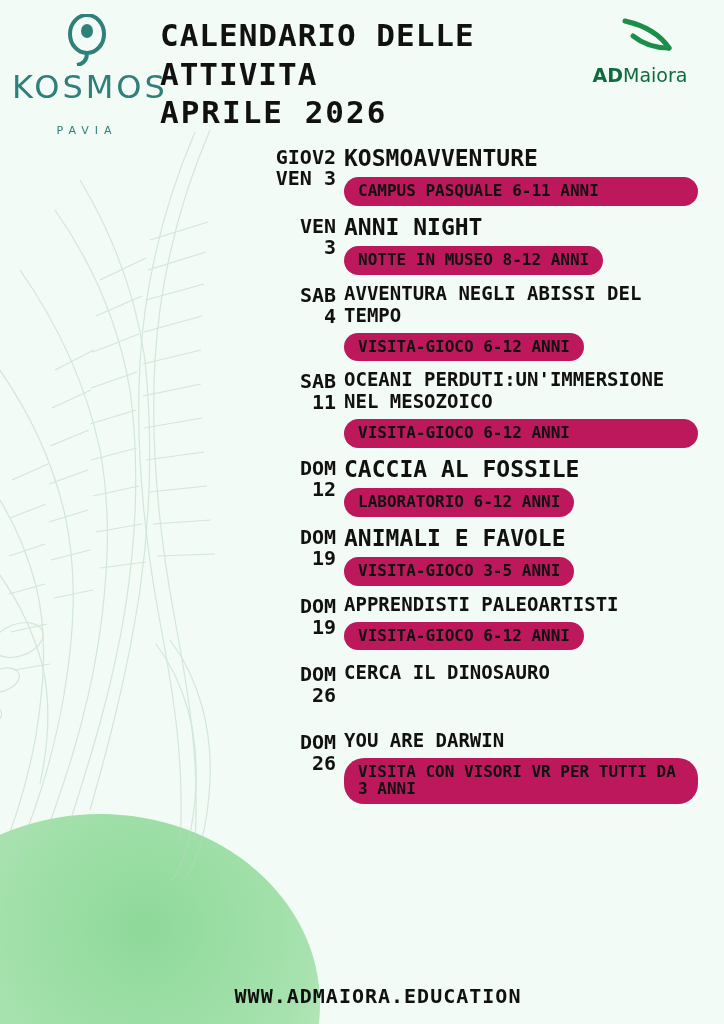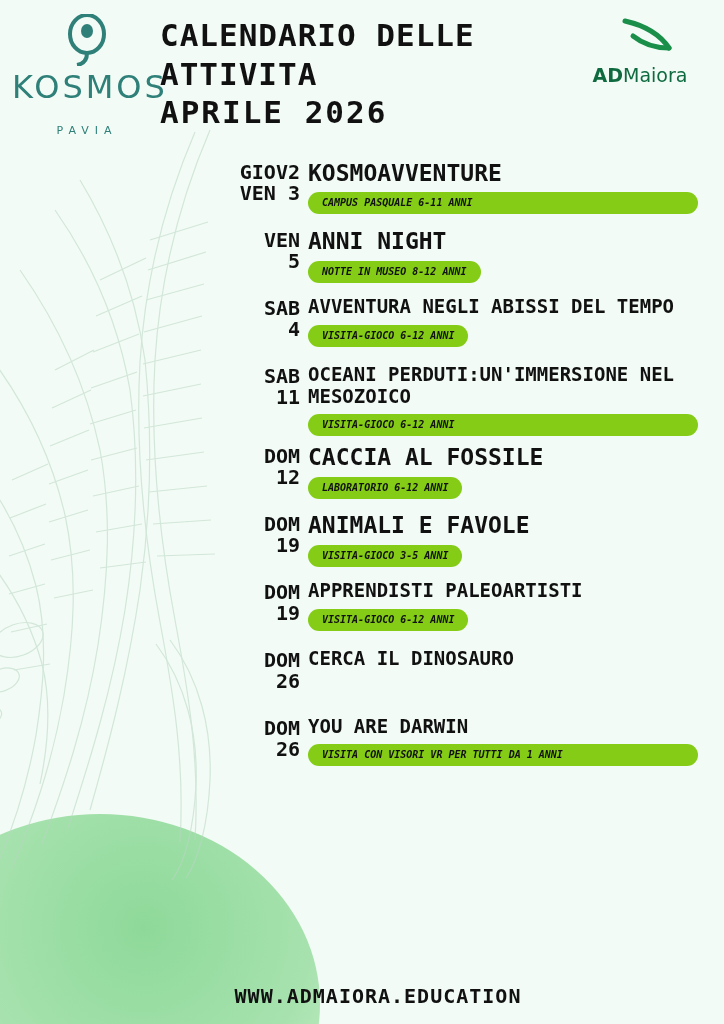--- a/index.html
+++ b/index.html
@@ -107,22 +107,23 @@
     font-family: "DejaVu Sans Mono", monospace;
     font-weight: bold;
     font-size: 31px;
     letter-spacing: 2px;
     color: #111;
   }
   
   .events {
     position: absolute;
     left: 0;
-    top: 160px;
+    top: 145px;
     width: 724px;
+    padding-left: 36px;
   }
   .event {
     display: flex;
     align-items: flex-start;
     margin-bottom: 8px;
     padding-left: 222px;
     padding-right: 26px;
     min-height: 60px;
   }
   .date {
@@ -148,30 +149,29 @@
     font-weight: bold;
     font-size: 19px;
     letter-spacing: 0px;
     line-height: 1.15;
     color: #111;
     margin-bottom: 6px;
   }
   .ev-title.big { font-size: 23px; }
   .pill {
     display: inline-block;
-    background: #84cc16;
+    background: #be185d;
     color: #111;
     border-radius: 20px;
     padding: 5px 14px 6px 14px;
     font-family: "DejaVu Sans Mono", monospace;
     font-weight: bold;
-    font-size: 10px;
+    font-size: 16px;
     letter-spacing: 0px;
     line-height: 1.1;
-    font-style: italic;
   }
   .pill.wide { display: block; }
   .footer {
     position: absolute;
     bottom: 16px;
     left: 0;
     width: 724px;
     text-align: center;
     font-family: "DejaVu Sans Mono", monospace;
     font-weight: bold;
@@ -242,21 +242,21 @@
       <div class="date two-line">GIOV2
 VEN 3</div>
       <div class="body">
         <div class="ev-title big">KOSMOAVVENTURE</div>
         <div class="pill wide">CAMPUS PASQUALE 6-11 ANNI</div>
       </div>
     </div>
 
     <div class="event">
       <div class="date two-line">VEN
-5</div>
+3</div>
       <div class="body">
         <div class="ev-title big">ANNI NIGHT</div>
         <div class="pill">NOTTE IN MUSEO 8-12 ANNI</div>
       </div>
     </div>
 
     <div class="event">
       <div class="date two-line">SAB
 4</div>
       <div class="body">
@@ -307,21 +307,21 @@
       <div class="body">
         <div class="ev-title">CERCA IL DINOSAURO</div>
       </div>
     </div>
 
     <div class="event">
       <div class="date two-line">DOM
 26</div>
       <div class="body">
         <div class="ev-title">YOU ARE DARWIN</div>
-        <div class="pill wide">VISITA CON VISORI VR PER TUTTI DA 1 ANNI</div>
+        <div class="pill wide">VISITA CON VISORI VR PER TUTTI DA 3 ANNI</div>
       </div>
     </div>
 
   </div>
 
   <div class="footer">WWW.ADMAIORA.EDUCATION</div>
 
 </div>
 
 </body></html>

